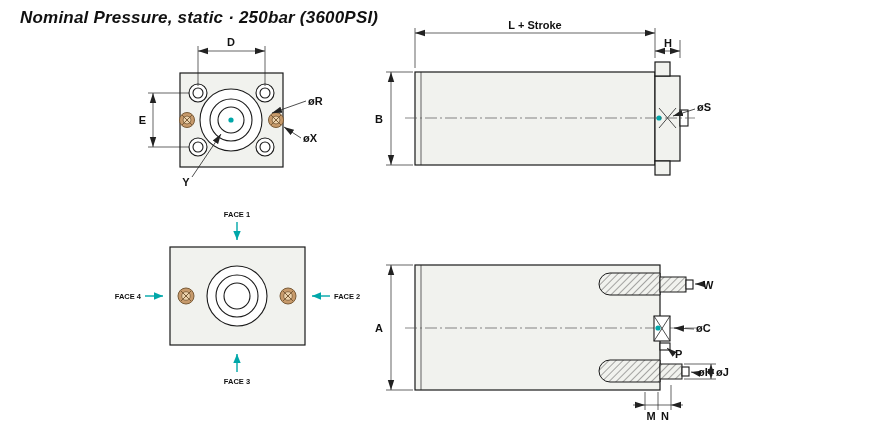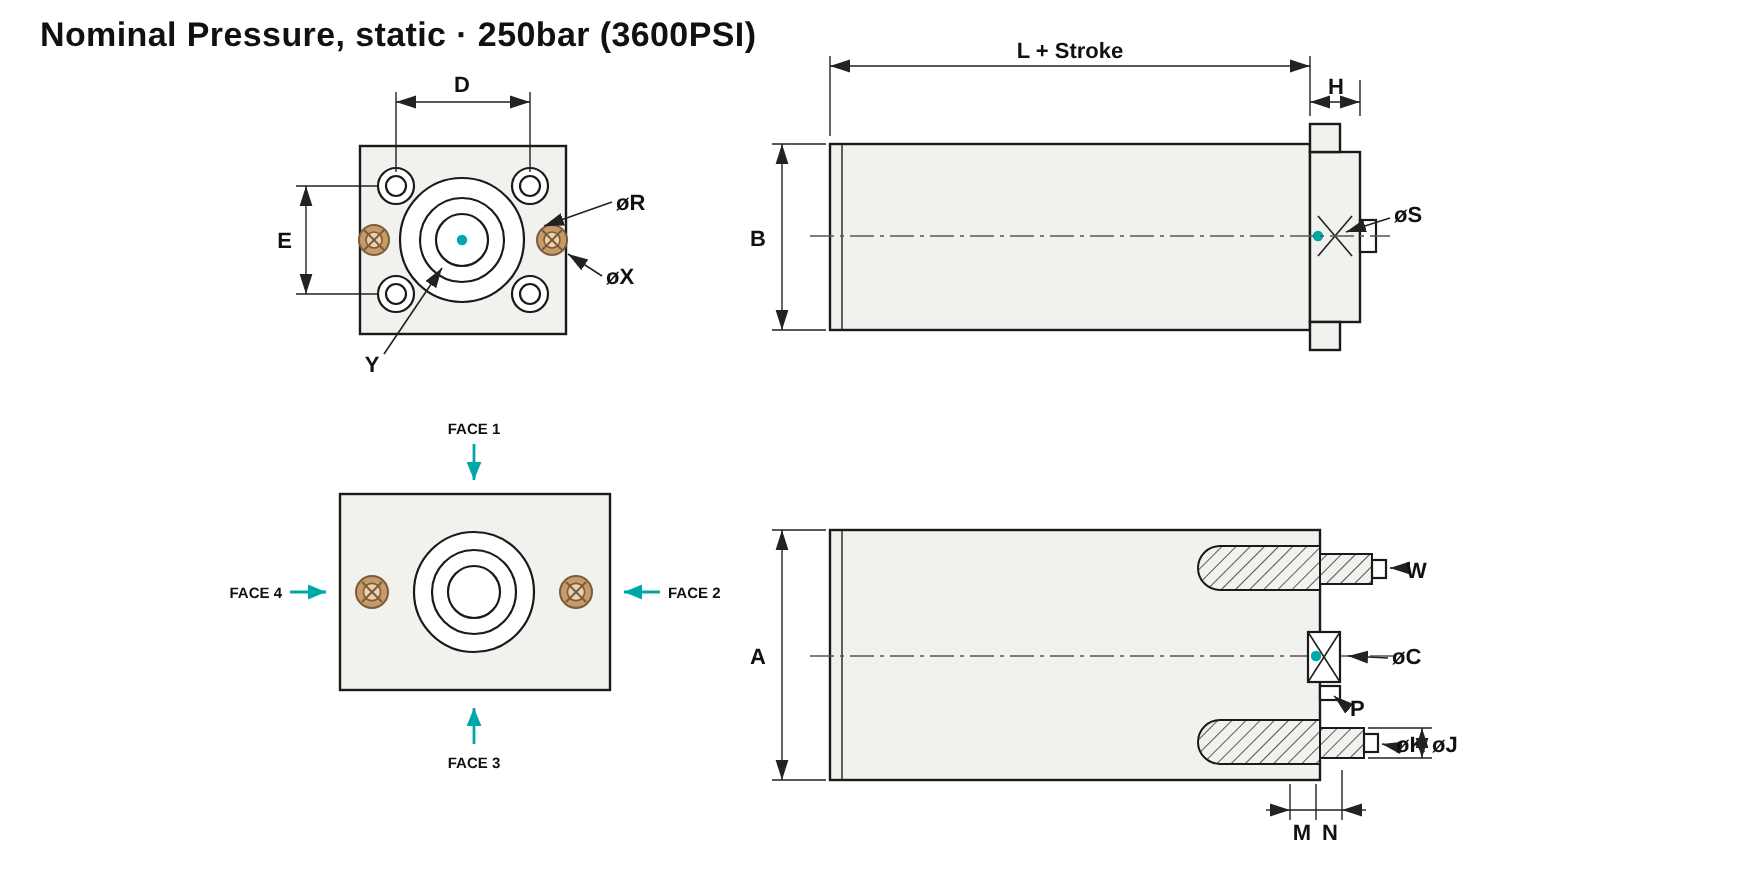--- a/index.html
+++ b/index.html
@@ -2,21 +2,21 @@
 <html><head>
 <meta charset="utf-8">
 <style>
   html,body { margin:0; padding:0; background:#ffffff; }
   .canvas {
     position:relative; width:870px; height:435px; background:#ffffff;
     font-family:"Liberation Sans", sans-serif; overflow:hidden;
   }
   .page-title {
     position:absolute; left:20px; top:8px;
-    font-size:17px; font-weight:700; color:#111; letter-spacing:0.2px;
+    font-size:17px; font-weight:700; color:#111; letter-spacing:0.2px;font-style:italic;
   }
   svg { position:absolute; left:0; top:0; }
   text { font-family:"Liberation Sans", sans-serif; }
   .dim  { font-size:11px; font-weight:700; fill:#111; }
   .face { font-size:7.5px; font-weight:700; fill:#111; }
   .obj    { stroke:#1a1a1a; stroke-width:1.2; fill:#f1f2ee; }
   .objw   { stroke:#1a1a1a; stroke-width:1.1; fill:#ffffff; }
   .thin   { stroke:#222; stroke-width:0.7; fill:none; }
   .lead   { stroke:#222; stroke-width:0.8; fill:none; }
   .cline  { stroke:#555; stroke-width:0.7; fill:none; stroke-dasharray:12 3 2 3; }

